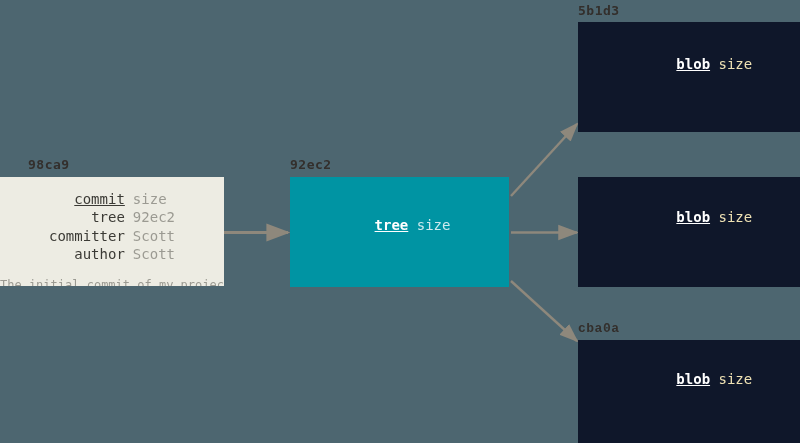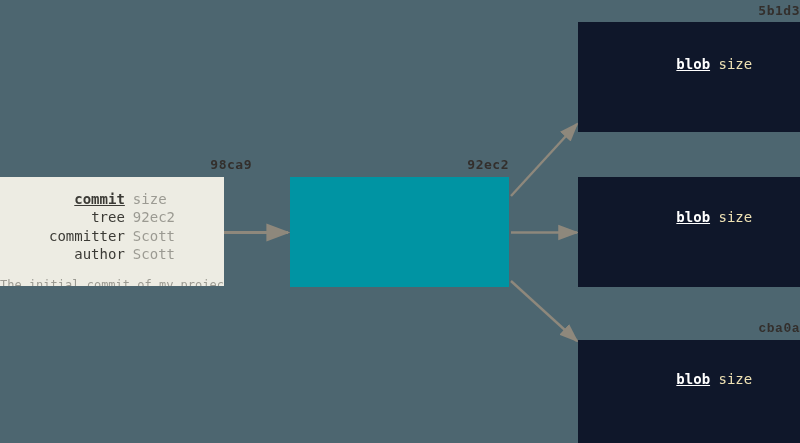--- a/index.html
+++ b/index.html
@@ -17,21 +17,21 @@
   }
 
   
   .hash-label {
     position: absolute;
     font-family: "DejaVu Sans Mono", "Liberation Mono", monospace;
     font-size: 13px;
     font-weight: bold;
     color: #332f2c;
     letter-spacing: 0.5px;
-    text-align: right;
+    text-align: left;
     white-space: nowrap;
   }
 
   
   .obj-box {
     position: absolute;
     box-sizing: border-box;
     overflow: hidden;
   }
   .obj-box.commit { background: #edece3; }
@@ -62,21 +62,21 @@
     font-size: 14px;
     line-height: 1.32;
   }
   .kv-table td { padding: 0; white-space: pre; }
   .kv-key {
     text-align: right;
     color: #3b3a35;
     padding-right: 8px !important;
   }
   .kv-key.bold-underline {
-    font-weight: bold;
+    font-weight: normal;
     text-decoration: underline;
   }
   .kv-val { text-align: left; color: #9b9a92; }
 
   .commit-note {
     text-align: center;
     font-family: "DejaVu Sans Mono", "Liberation Mono", monospace;
     font-size: 12px;
     color: #9b9a92;
     white-space: pre;
@@ -150,20 +150,23 @@
         <td class="kv-val">Scott</td>
       </tr>
     </tbody>
       </table>
     <div class="commit-note" style="margin-top:14px;">The initial commit of my project</div>
   </div>
 
   <div class="hash-label" style="left:290px; top:157px; width:219px;">92ec2</div>
 
   <div class="obj-box tree" style="left:290px; top:177px; width:219px; height:110px;">
+    <div class="obj-title" style="margin-top:21px; text-align:left; padding-left:34px;">
+      <span class="kw">tree</span><span class="dim"> </span><span class="dim">size</span>
+    </div>
     <div class="tree-body" style="padding-left:34px; margin-top:1px;">
       
       
       
     </div>
   </div>
 
   <div class="hash-label" style="left:578px; top:3px; width:222px;">5b1d3</div>
 
   <div class="obj-box blob" style="left:578px; top:22px; width:222px; height:110px;">

